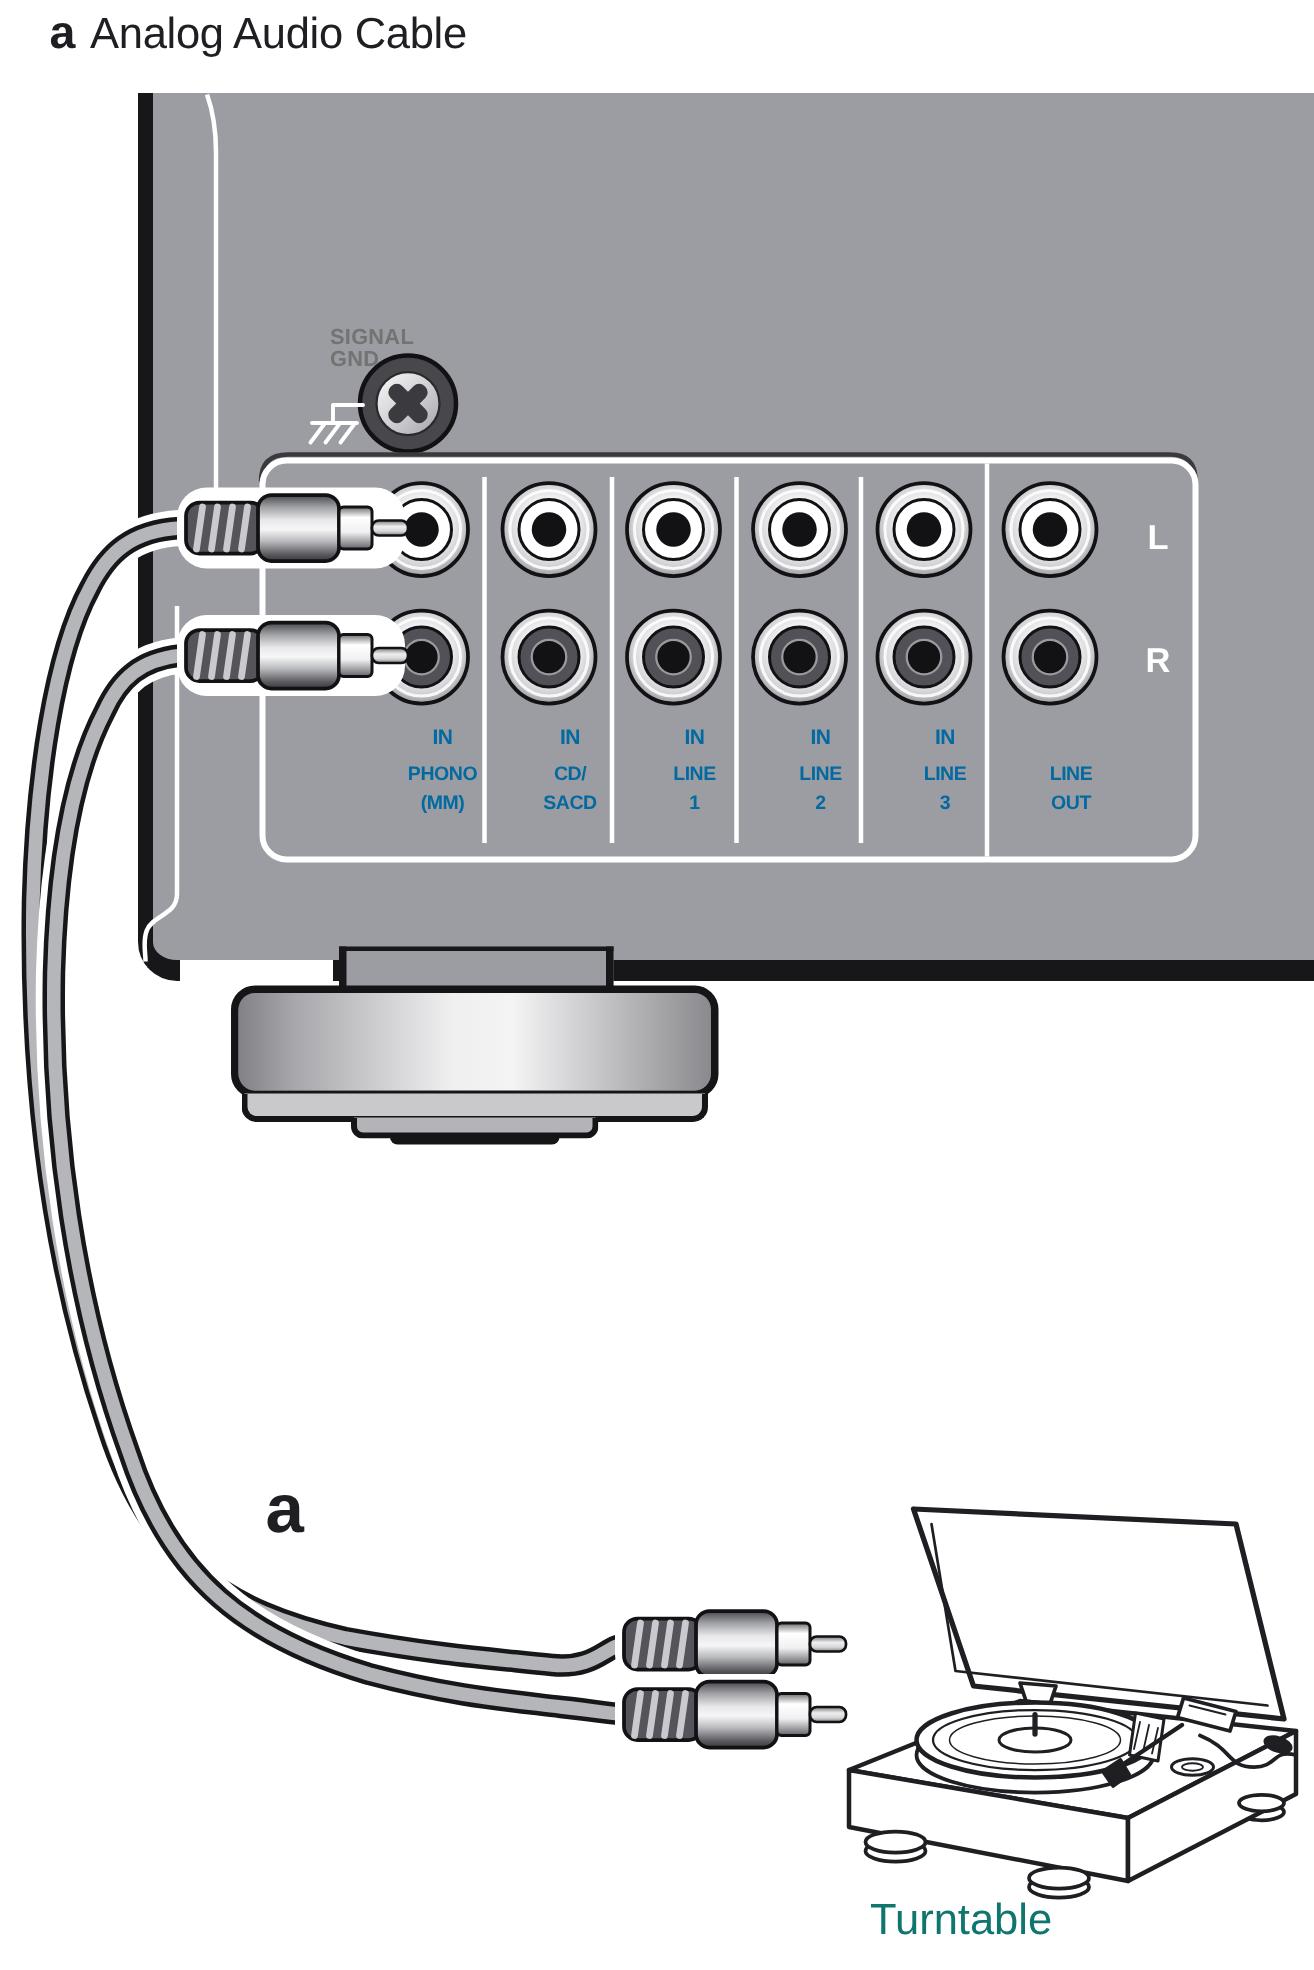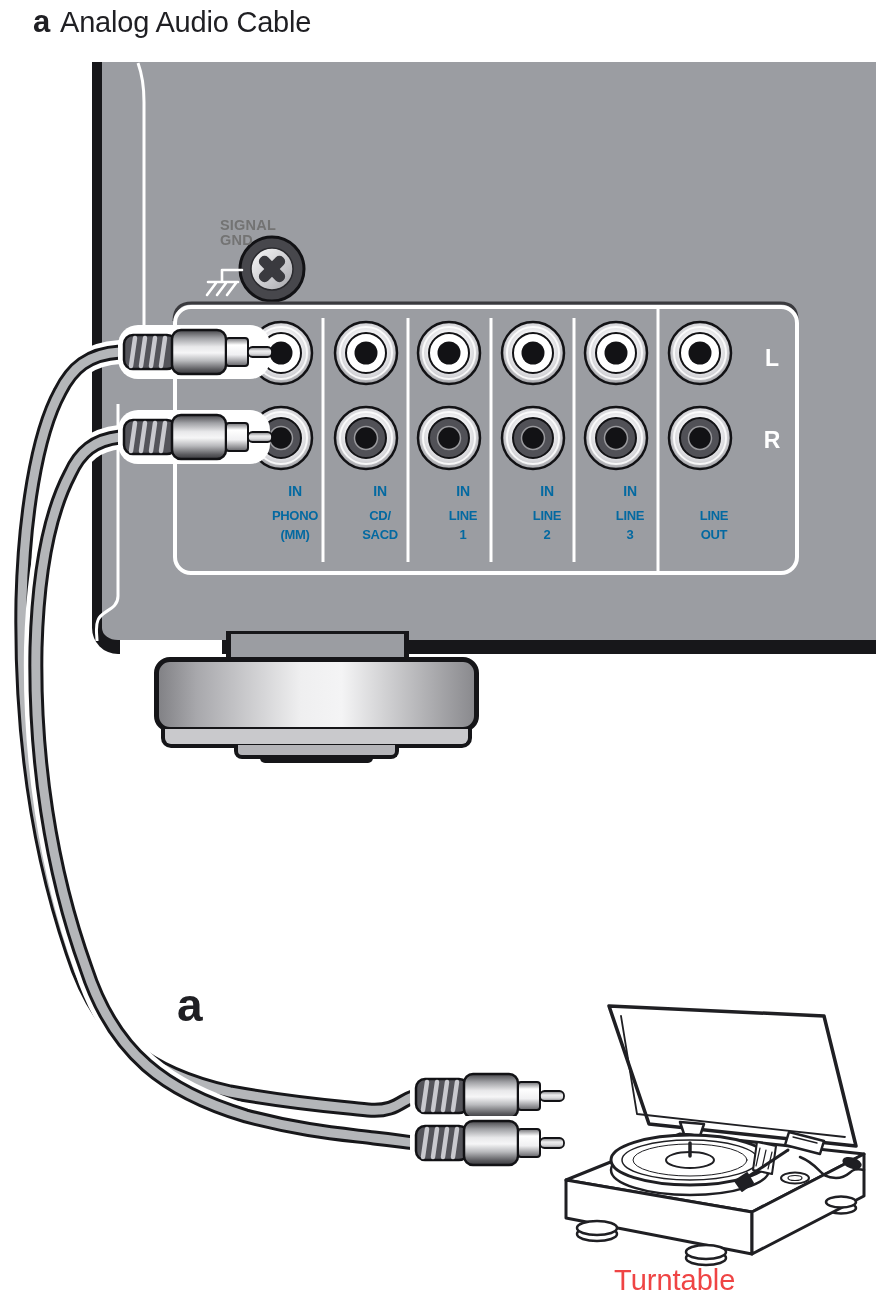--- a/index.html
+++ b/index.html
@@ -38,21 +38,21 @@
   }
   .foot-l4{left:246px;top:756px;width:113px;height:7px;background:#151518;border-radius:0 0 5px 5px;}
   
   .gnd-label{left:206px;top:218px;color:#737373;font-weight:bold;font-size:14.5px;line-height:15px;letter-spacing:0.2px;}
   .jack-label{top:483px;width:120px;text-align:center;color:#0369a1;font-weight:bold;letter-spacing:-0.3px;}
   .jack-label .in{display:block;font-size:14px;height:23px;}
   .jack-label .nm{display:block;font-size:13px;line-height:19px;}
   .ch-label{width:28px;text-align:center;color:#ffffff;font-weight:bold;font-size:23px;}
   
   .cable-mark{left:163px;top:978px;font-size:46px;font-weight:bold;color:#1f1f23;}
-  .tt-caption{left:600px;top:1264px;font-size:29px;color:#ef4444;}
+  .tt-caption{left:566px;top:1264px;font-size:29px;color:#0f766e;}
   svg.overlay{position:absolute;left:0;top:0;}
 </style>
 </head>
 <body>
 
 <div class="stage">
 
   <div class="abs title">
     <span class="mark">a</span><span>Analog Audio Cable</span>
   </div>

